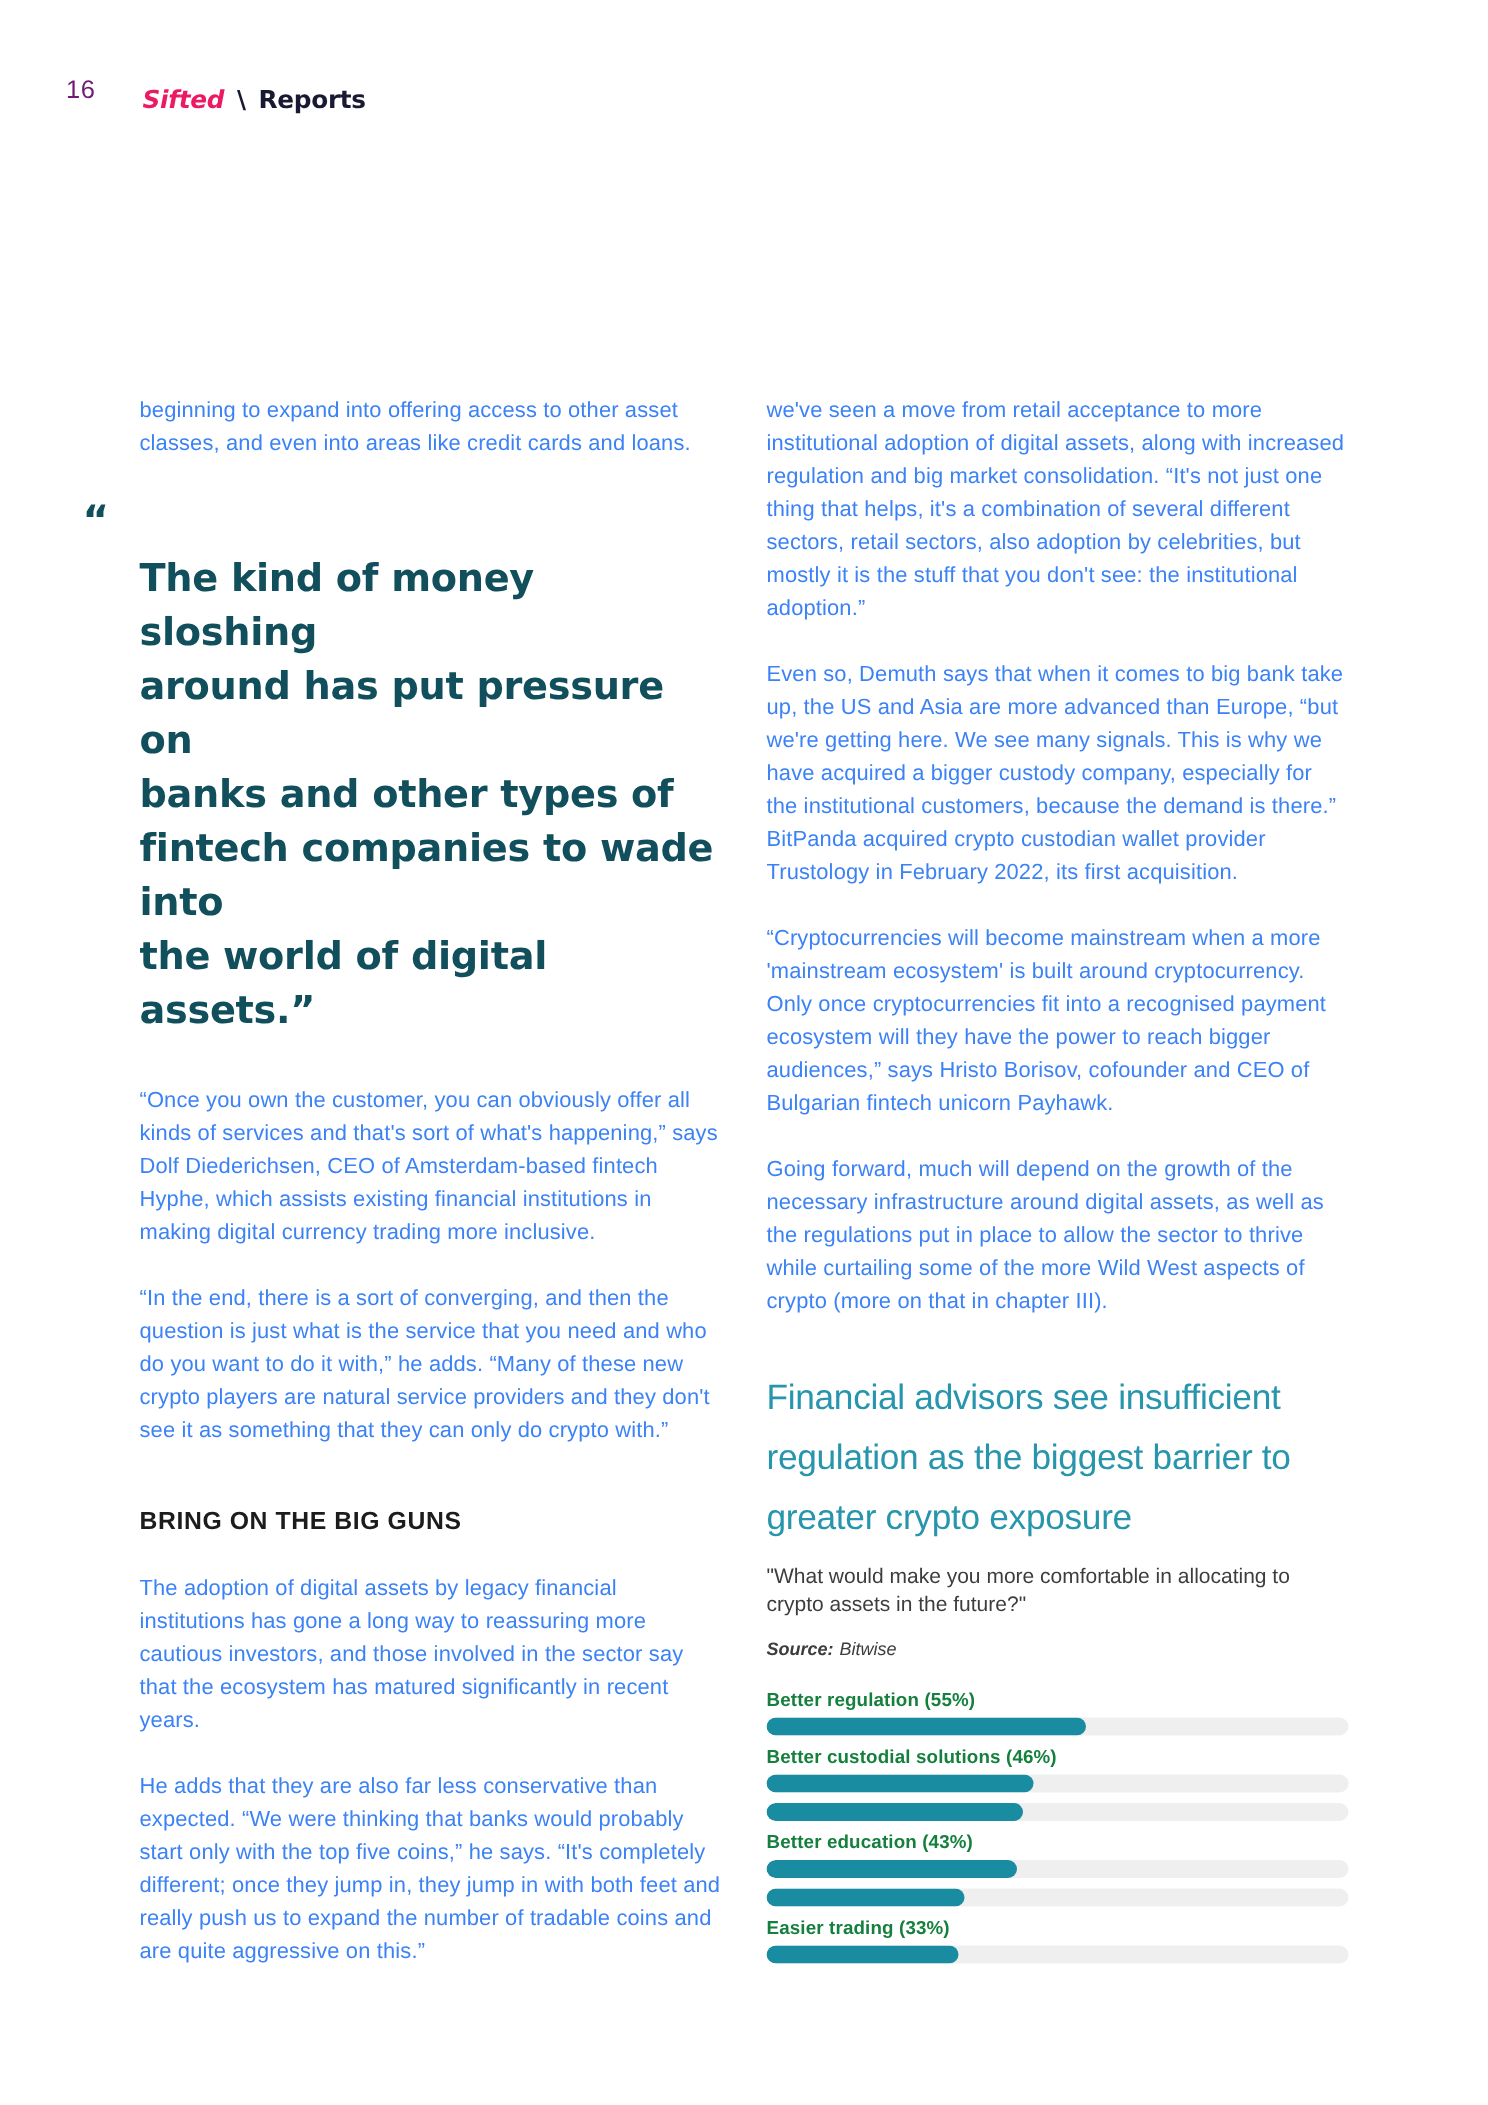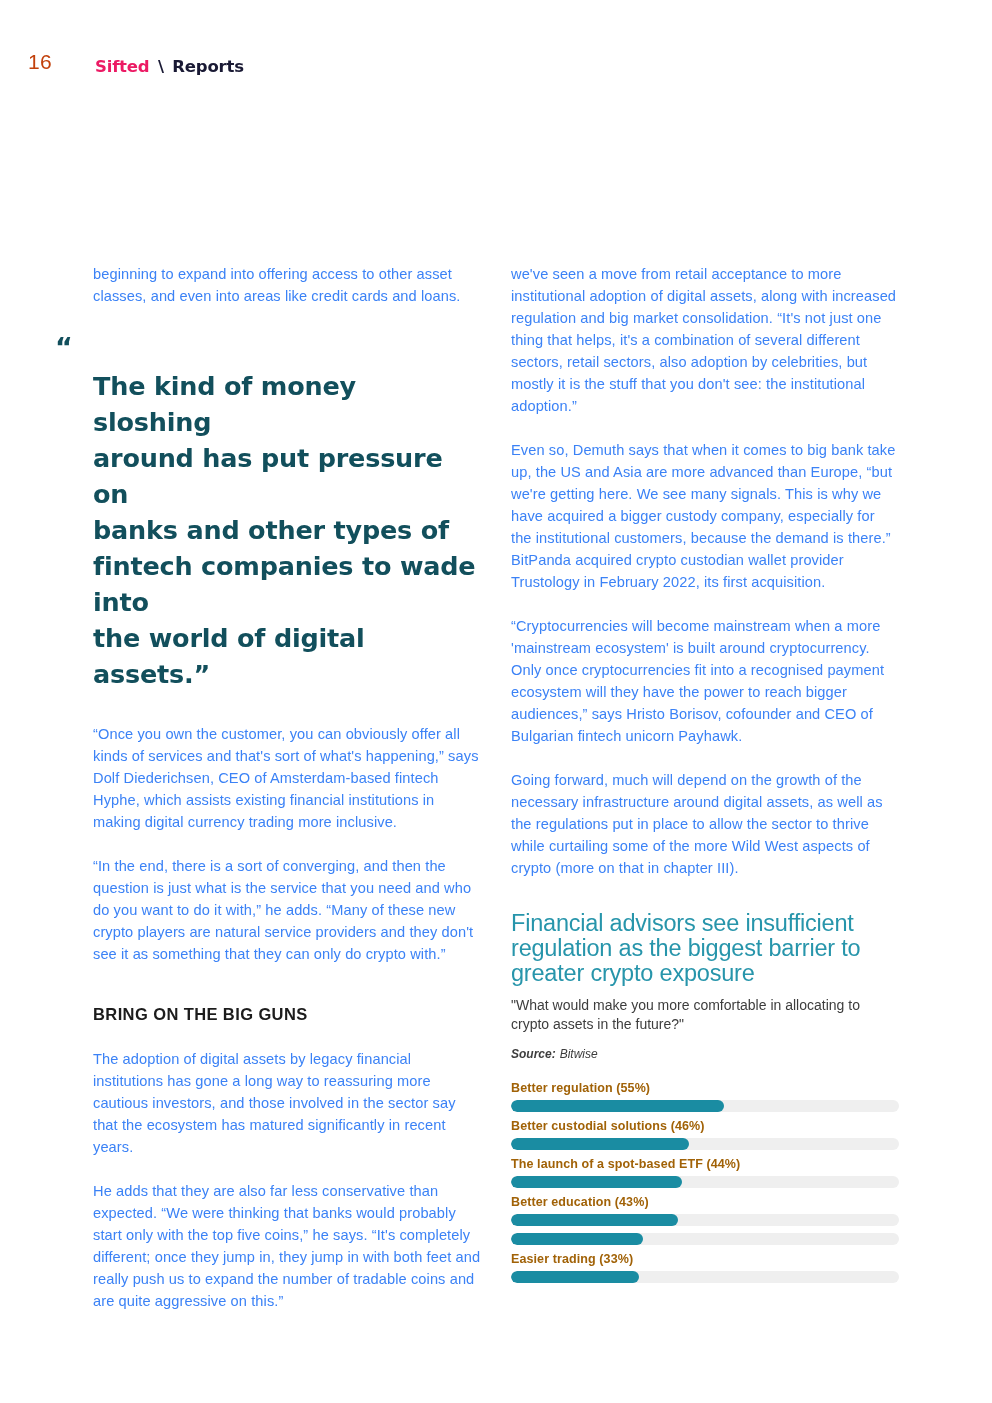--- a/index.html
+++ b/index.html
@@ -4,30 +4,30 @@
 <style>
   * { margin:0; padding:0; box-sizing:border-box; }
   html,body { background:#ffffff; }
   body {
     width:992px; height:1403px; position:relative; overflow:hidden;
     font-family:"Liberation Sans", sans-serif;
     -webkit-font-smoothing:antialiased;
   }
   
   .page-number {
-    position:absolute; left:28px; top:50px;
-    font-size:21px; color:#c2410c; letter-spacing:0.3px;
+    position:absolute; left:44px; top:50px;
+    font-size:17px; color:#701a75; letter-spacing:0.3px;
   }
   .brand {
     position:absolute; left:95px; top:57px;
     font-family:"DejaVu Sans", sans-serif;
     font-weight:bold; font-size:16.5px; letter-spacing:-0.2px;
     white-space:nowrap;
   }
-  .brand .sifted   { color:#ec1a64; }
+  .brand .sifted   { color:#ec1a64;font-style:italic; }
   .brand .sep      { color:#191934; padding:0 3px; }
   .brand .reports  { color:#191934; }
 
   
   .col { position:absolute; top:263px; width:388px; }
   .col-left  { left:93px;  }
   .col-right { left:511px; }
 
   p.body-text {
     font-size:14.6px; line-height:22px; color:#3b82f6;
@@ -53,37 +53,37 @@
   
   .section-heading {
     margin:40px 0 24px 0;
     font-size:16.5px; font-weight:bold; color:#1c1c1c;
     letter-spacing:0.4px;
   }
 
   
   .chart { margin-top:32px; }
   .chart-title {
-    font-size:23.5px; line-height:25px; color:#2795ab;
+    font-size:23.5px; line-height:40px; color:#2795ab;
     font-weight:400; letter-spacing:-0.2px;
     white-space:pre-line; margin-bottom:10px;
   }
   .chart-subtitle {
     font-size:14px; line-height:19px; color:#3d3d3d;
     margin-bottom:13px;
   }
   .chart-source {
     font-size:12px; font-style:italic; color:#3d3d3d;
     margin-bottom:20px;
   }
   .chart-source .src-label { font-weight:bold; margin-right:4px;text-align:center; }
   .bar-row { margin-bottom:7px; }
   .bar-label {
     font-size:12.5px; line-height:15px; font-weight:bold;
-    color:#a16207; margin-bottom:4px; letter-spacing:0.1px;
+    color:#15803d; margin-bottom:4px; letter-spacing:0.1px;
   }
   .bar-track {
     width:100%; height:12px; background:#efefef; border-radius:7px;
     margin-bottom:7px; position:relative; overflow:hidden;
   }
   .bar-fill {
     height:12px; background:#1a8ca2; border-radius:7px;
   }
 </style>
 </head>
@@ -138,21 +138,20 @@
           <div class="bar-fill" style="width: 55%;"></div>
         </div>
     </div>
     <div class="bar-row">
       <div class="bar-label">Better custodial solutions (46%)</div>
       <div class="bar-track">
           <div class="bar-fill" style="width: 46%;"></div>
         </div>
     </div>
     <div class="bar-row">
-      <div class="bar-label">The launch of a spot-based ETF (44%)</div>
       <div class="bar-track">
           <div class="bar-fill" style="width: 44%;"></div>
         </div>
     </div>
     <div class="bar-row">
       <div class="bar-label">Better education (43%)</div>
       <div class="bar-track">
           <div class="bar-fill" style="width: 43%;"></div>
         </div>
     </div>

